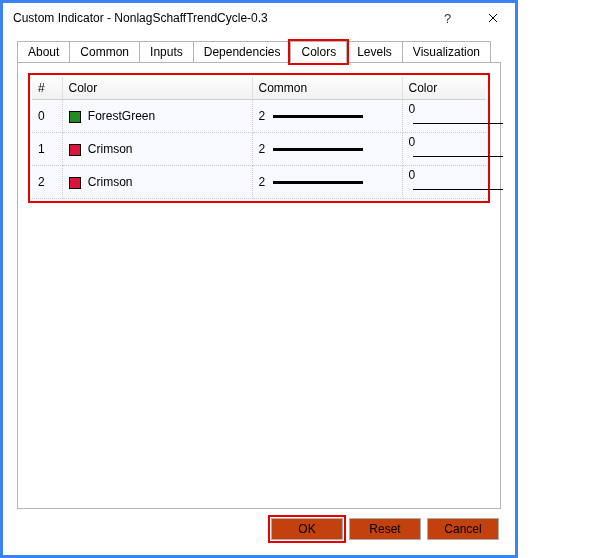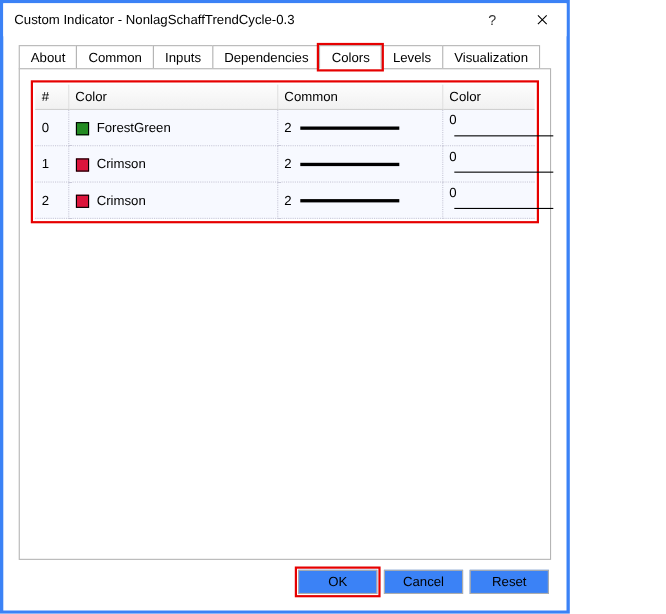--- a/index.html
+++ b/index.html
@@ -129,21 +129,21 @@
     align-items: center;
     justify-content: flex-end;
     gap: 6px;
     padding-right: 2px;
     padding-top: 6px;
   }
   .btn {
     min-width: 72px;
     height: 22px;
     border: 1px solid #adadad;
-    background: #3b82f6;
+    background: #c2410c;
     display: flex;
     align-items: center;
     justify-content: center;
     cursor: default;
     padding: 0 10px;
     text-align: center;
   }
   .btn-highlight {
     outline: 2px solid #e60000;
     outline-offset: 1px;
@@ -245,18 +245,18 @@
             </td>
           </tr>
         </tbody>
       </table>
       </div>
 
     </div>
 
     <div class="footer">
       <div class="btn btn-highlight">OK</div>
+      <div class="btn">Reset</div>
       <div class="btn">Cancel</div>
-      <div class="btn">Reset</div>
     </div>
 
   </div>
 </div>
 
 </body></html>

